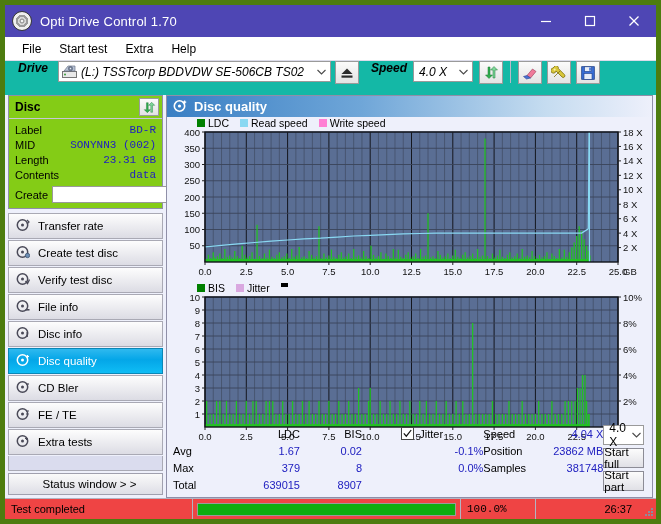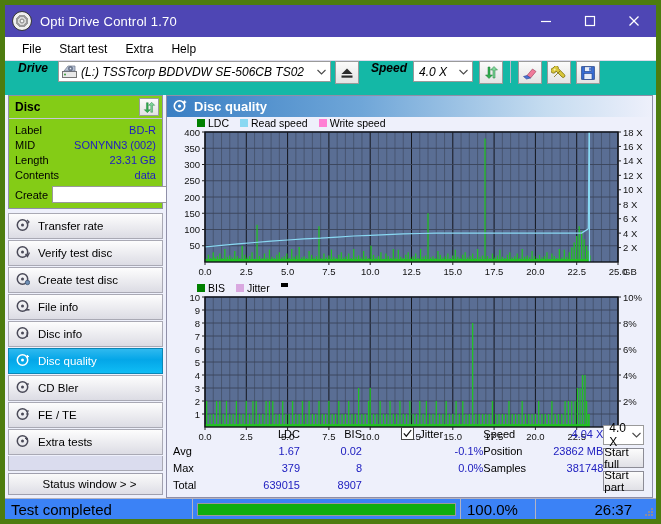--- a/index.html
+++ b/index.html
@@ -84,21 +84,21 @@
     border:1px solid #8f8fa8;background:#84cc16;box-sizing:border-box;
   }
   .disc-head{
     display:flex;align-items:center;height:22px;padding:0 3px 0 6px;
     border-bottom:1px solid #c6c6d8;
   }
   .disc-head .t{font-weight:bold;font-size:12px;flex:1;}
   .disc-rows{padding:3px 6px 4px 6px;}
   .drow{display:flex;justify-content:space-between;height:15px;align-items:center;font-size:11px;}
   .drow .k{color:#000;}
-  .drow .v{color:#2020c0;}
+  .drow .v{color:#2020c0;font-family:Liberation Mono, monospace;}
   .labelrow{display:flex;align-items:center;margin-top:3px;gap:4px;}
   .labelrow .k{font-size:11px;width:36px;}
   .label-input{
     flex:1;height:17px;border:1px solid #9a9a9a;background:#fff;box-sizing:border-box;
   }
   .cd-btn{
     width:20px;height:19px;border:1px solid #9b9b9b;background:linear-gradient(#f6f6f6,#dcdcdc);
     display:flex;align-items:center;justify-content:center;box-sizing:border-box;
   }
   .navlist{margin-top:4px;display:flex;flex-direction:column;gap:1px;border-radius:7px;}
@@ -146,21 +146,21 @@
     display:inline-flex;align-items:center;justify-content:center;box-sizing:border-box;
   }
   .btn{
     border:1px solid #8c8c96;background:linear-gradient(#fcfcfc,#e0e0e6);
     font-size:11.5px;display:flex;align-items:center;justify-content:center;
     box-sizing:border-box;height:20px;
   }
   
   .statusbar{
     flex:0 0 20px;display:flex;align-items:stretch;border-top:1px solid #b3b3c2;
-    background:#3b82f6;font-size:15px;
+    background:#ef4444;font-size:11px;
   }
   .sb-cell{display:flex;align-items:center;padding:0 6px;border-right:1px solid #b3b3c2;}
   .progress-outer{
     flex:1;display:flex;align-items:center;padding:2px 4px;border-right:1px solid #b3b3c2;
   }
   .progress-track{flex:1;height:13px;border:1px solid #9a9a9a;background:#fff;box-sizing:border-box;}
   .progress-fill{height:100%;background:#0fad0f;}
   .grip{width:14px;display:flex;align-items:flex-end;justify-content:flex-end;padding:2px;}
 </style>
 </head>
@@ -319,34 +319,34 @@
                 <path d="M11 2 L13 4 L11 6" fill="none" stroke="#4a4a58" stroke-width="1.2"></path>
               </svg>
           </span>
           <span>Transfer rate</span>
         </div>
         <div class="navitem">
           <span>
             <svg width="14" height="14" viewBox="0 0 14 14">
                 <circle cx="6.5" cy="7" r="5.2" fill="none" stroke="#4a4a58" stroke-width="1.5"></circle>
                 <circle cx="6.5" cy="7" r="1.5" fill="#4a4a58"></circle>
-                <path d="M9.5 9 L11.5 11.5 L13.5 7.5" fill="none" stroke="#4a4a58" stroke-width="1.3"></path>
+                <circle cx="11.5" cy="10.5" r="2.2" fill="#6f8fb5" stroke="#3e5370" stroke-width="0.8"></circle>
               </svg>
           </span>
-          <span>Verify test disc</span>
+          <span>Create test disc</span>
         </div>
         <div class="navitem">
           <span>
             <svg width="14" height="14" viewBox="0 0 14 14">
                 <circle cx="6.5" cy="7" r="5.2" fill="none" stroke="#4a4a58" stroke-width="1.5"></circle>
                 <circle cx="6.5" cy="7" r="1.5" fill="#4a4a58"></circle>
-                <circle cx="11.5" cy="10.5" r="2.2" fill="#6f8fb5" stroke="#3e5370" stroke-width="0.8"></circle>
+                <path d="M9.5 9 L11.5 11.5 L13.5 7.5" fill="none" stroke="#4a4a58" stroke-width="1.3"></path>
               </svg>
           </span>
-          <span>Create test disc</span>
+          <span>Verify test disc</span>
         </div>
         <div class="navitem">
           <span>
             <svg width="14" height="14" viewBox="0 0 14 14">
                 <circle cx="6.5" cy="7" r="5.2" fill="none" stroke="#4a4a58" stroke-width="1.5"></circle>
                 <circle cx="6.5" cy="7" r="1.5" fill="#4a4a58"></circle>
                 <rect x="9.5" y="10" width="4" height="1.6" fill="#4a4a58"></rect>
               </svg>
           </span>
           <span>File info</span>
@@ -1050,21 +1050,21 @@
     </div>
   </div>
 
   <div class="statusbar">
     <div class="sb-cell" style="width:175px;">Test completed</div>
     <div class="progress-outer">
       <div class="progress-track">
         <div class="progress-fill" id="progFill" style="width: 100%;"></div>
       </div>
     </div>
-    <div class="sb-cell" style="width:62px;justify-content:flex-start;">100.0%</div>
+    <div class="sb-cell" style="width:62px;justify-content:flex-start;font-family:Liberation Mono, monospace;">100.0%</div>
     <div class="sb-cell" style="flex:0 0 90px;justify-content:flex-end;border-right:none;">26:37</div>
     <div class="grip">
       <svg width="10" height="10" viewBox="0 0 10 10">
         <g fill="#8c8c9c">
           <rect x="7" y="7" width="2" height="2"></rect>
             <rect x="4" y="7" width="2" height="2"></rect>
             <rect x="7" y="4" width="2" height="2"></rect>
           <rect x="1" y="7" width="2" height="2"></rect>
             <rect x="4" y="4" width="2" height="2"></rect>
             <rect x="7" y="1" width="2" height="2"></rect>

